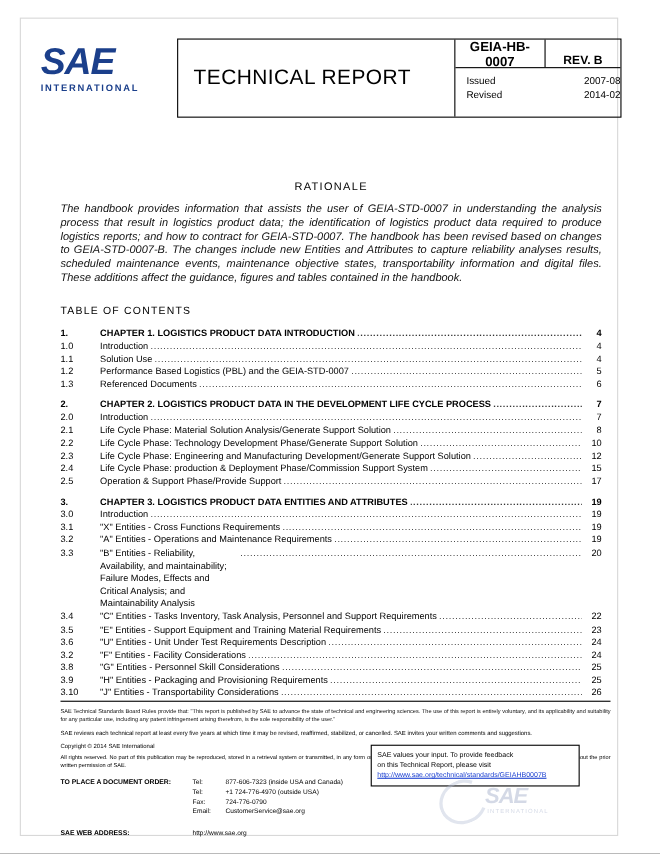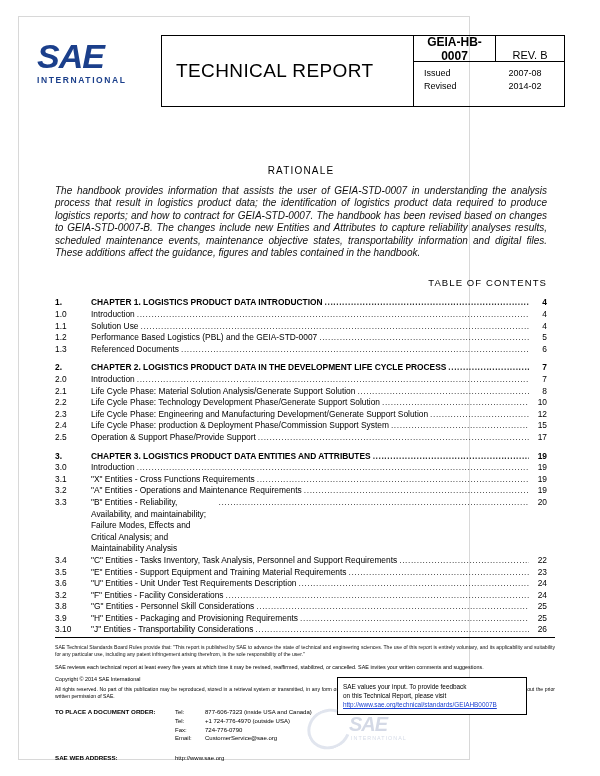--- a/index.html
+++ b/index.html
@@ -15,21 +15,21 @@
     width: 600px;
     height: 776px;
     background: #ffffff;
     overflow: hidden;
     box-sizing: border-box;
   }
   .sheet {
     position: absolute;
     left: 18px;
     top: 16px;
-    width: 452px;
+    width: 544px;
     height: 744px;
     background: #ffffff;
     border: 1px solid #d8d8d8;
     box-sizing: border-box;
     padding-left: 15px;
   }
 
   
   .hdr {
     position: absolute;
@@ -114,37 +114,37 @@
     height: 100%;
     display: flex;
     align-items: center;
     justify-content: center;
     box-sizing: border-box;
   }
   .hdr-rev {
     width: 68px;
     text-align: center;
     font-size: 11px;
-    font-weight: normal;
+    font-weight: bold;
     display: flex;
     align-items: center;
     justify-content: center;
     height: 100%;
     margin-top: 12px;
   }
   .hdr-dates {
     padding: 5px 0 0 10px;
     font-size: 9px;
     line-height: 12.5px;
   }
   .date-line {
     display: flex;
   }
   .date-label { width: 64px; }
-  .date-val { width: 80px; text-align: center; }
+  .date-val { width: 80px; text-align: right; }
 
   .hdr-subtitle {
     position: absolute;
     left: 124px;
     top: 78px;
     width: 404px;
     height: 24px;
     border: 1.6px solid #000;
     box-sizing: border-box;
     display: flex;
@@ -168,21 +168,21 @@
   }
   .para {
     font-size: 10px;
     line-height: 12.4px;
     text-align: justify;
     color: #111;
     margin: 0 0 18px 0;
     font-style: italic;
   }
   .toc-head {
-    text-align: right;
+    text-align: left;
     font-size: 9.5px;
     letter-spacing: 1.1px;
     margin: 4px 0 9px 0;
   }
 
   
   .toc {
     font-size: 8.4px;
     line-height: 11.6px;
   }

